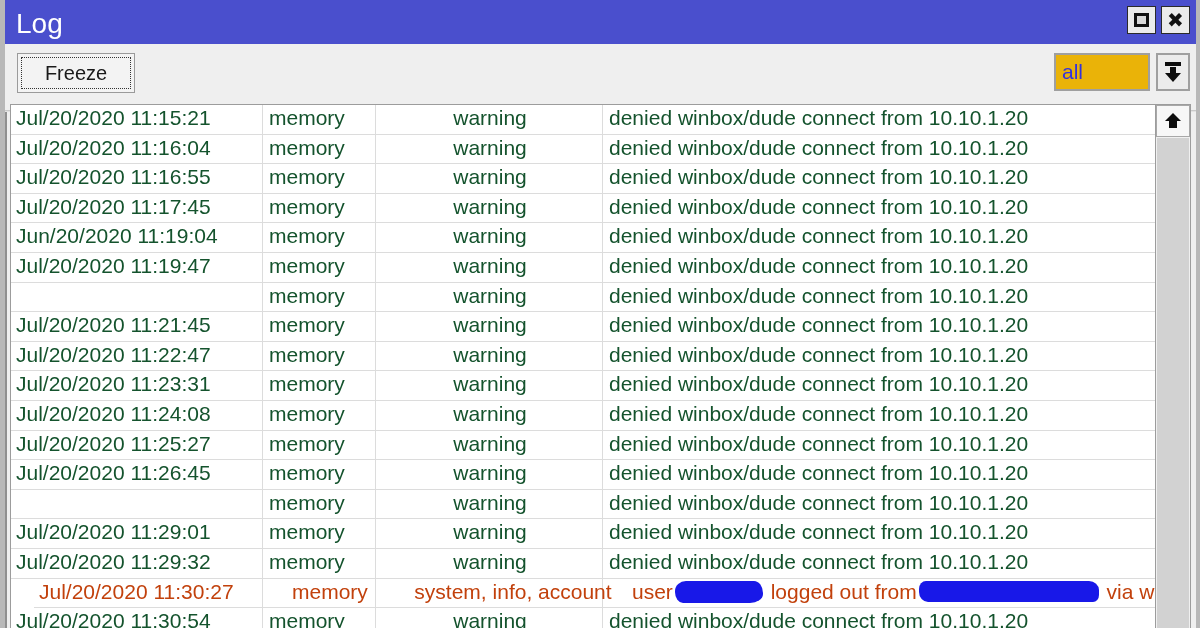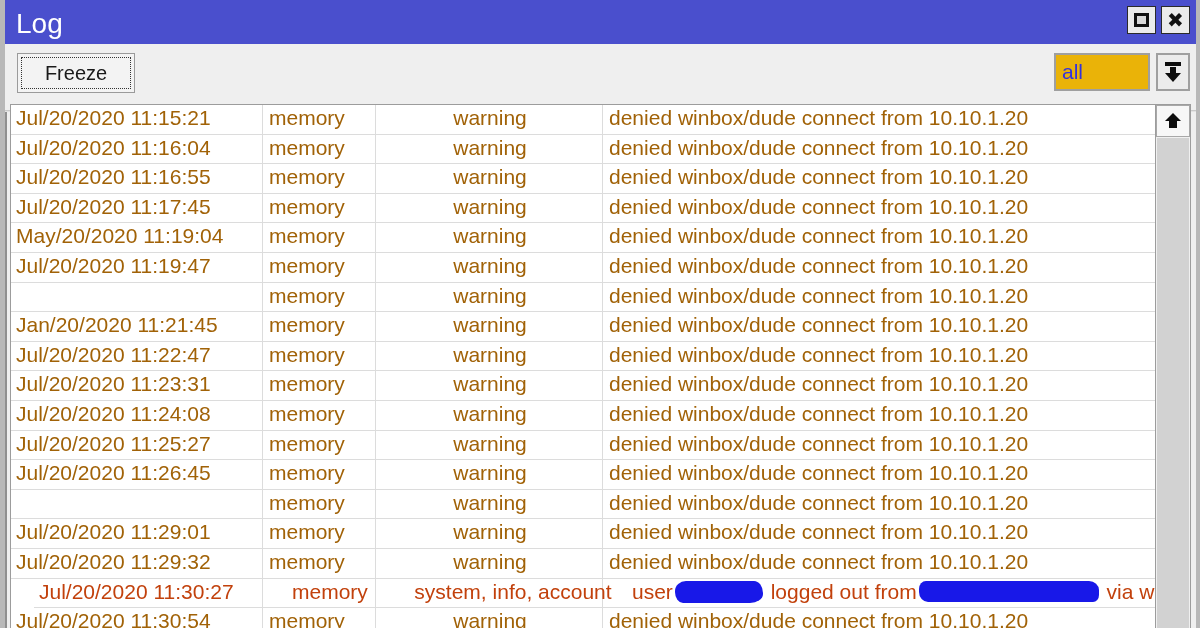--- a/index.html
+++ b/index.html
@@ -197,21 +197,21 @@
     position: absolute;
     left: 0; top: 0;
     width: 100%;
   }
   .log-row {
     position: relative;
     height: 29.6px;
     border-bottom: 1px solid #dcdcdc;
     box-sizing: border-box;
     white-space: nowrap;
-    color: #a16207;
+    color: #14532d;
     font-size: 21px;
   }
   .log-row.dark { color: #c2410c; margin-left: 23px; }
   .cell {
     position: absolute;
     top: 1px;
     overflow: hidden;
     white-space: nowrap;
   }
   .cell.time    { left: 5px;   width: 248px; }
@@ -354,38 +354,38 @@
           <div class="cell topics">warning</div>
           <div class="cell message">denied winbox/dude connect from 10.10.1.20</div>
         </div>
         <div class="log-row">
           <div class="cell time">Jul/20/2020 11:17:45</div>
           <div class="cell buffer">memory</div>
           <div class="cell topics">warning</div>
           <div class="cell message">denied winbox/dude connect from 10.10.1.20</div>
         </div>
         <div class="log-row">
-          <div class="cell time">May/20/2020 11:19:04</div>
+          <div class="cell time">Jun/20/2020 11:19:04</div>
           <div class="cell buffer">memory</div>
           <div class="cell topics">warning</div>
           <div class="cell message">denied winbox/dude connect from 10.10.1.20</div>
         </div>
         <div class="log-row">
           <div class="cell time">Jul/20/2020 11:19:47</div>
           <div class="cell buffer">memory</div>
           <div class="cell topics">warning</div>
           <div class="cell message">denied winbox/dude connect from 10.10.1.20</div>
         </div>
         <div class="log-row">
           <div class="cell buffer">memory</div>
           <div class="cell topics">warning</div>
           <div class="cell message">denied winbox/dude connect from 10.10.1.20</div>
         </div>
         <div class="log-row">
-          <div class="cell time">Jan/20/2020 11:21:45</div>
+          <div class="cell time">Jul/20/2020 11:21:45</div>
           <div class="cell buffer">memory</div>
           <div class="cell topics">warning</div>
           <div class="cell message">denied winbox/dude connect from 10.10.1.20</div>
         </div>
         <div class="log-row">
           <div class="cell time">Jul/20/2020 11:22:47</div>
           <div class="cell buffer">memory</div>
           <div class="cell topics">warning</div>
           <div class="cell message">denied winbox/dude connect from 10.10.1.20</div>
         </div>

